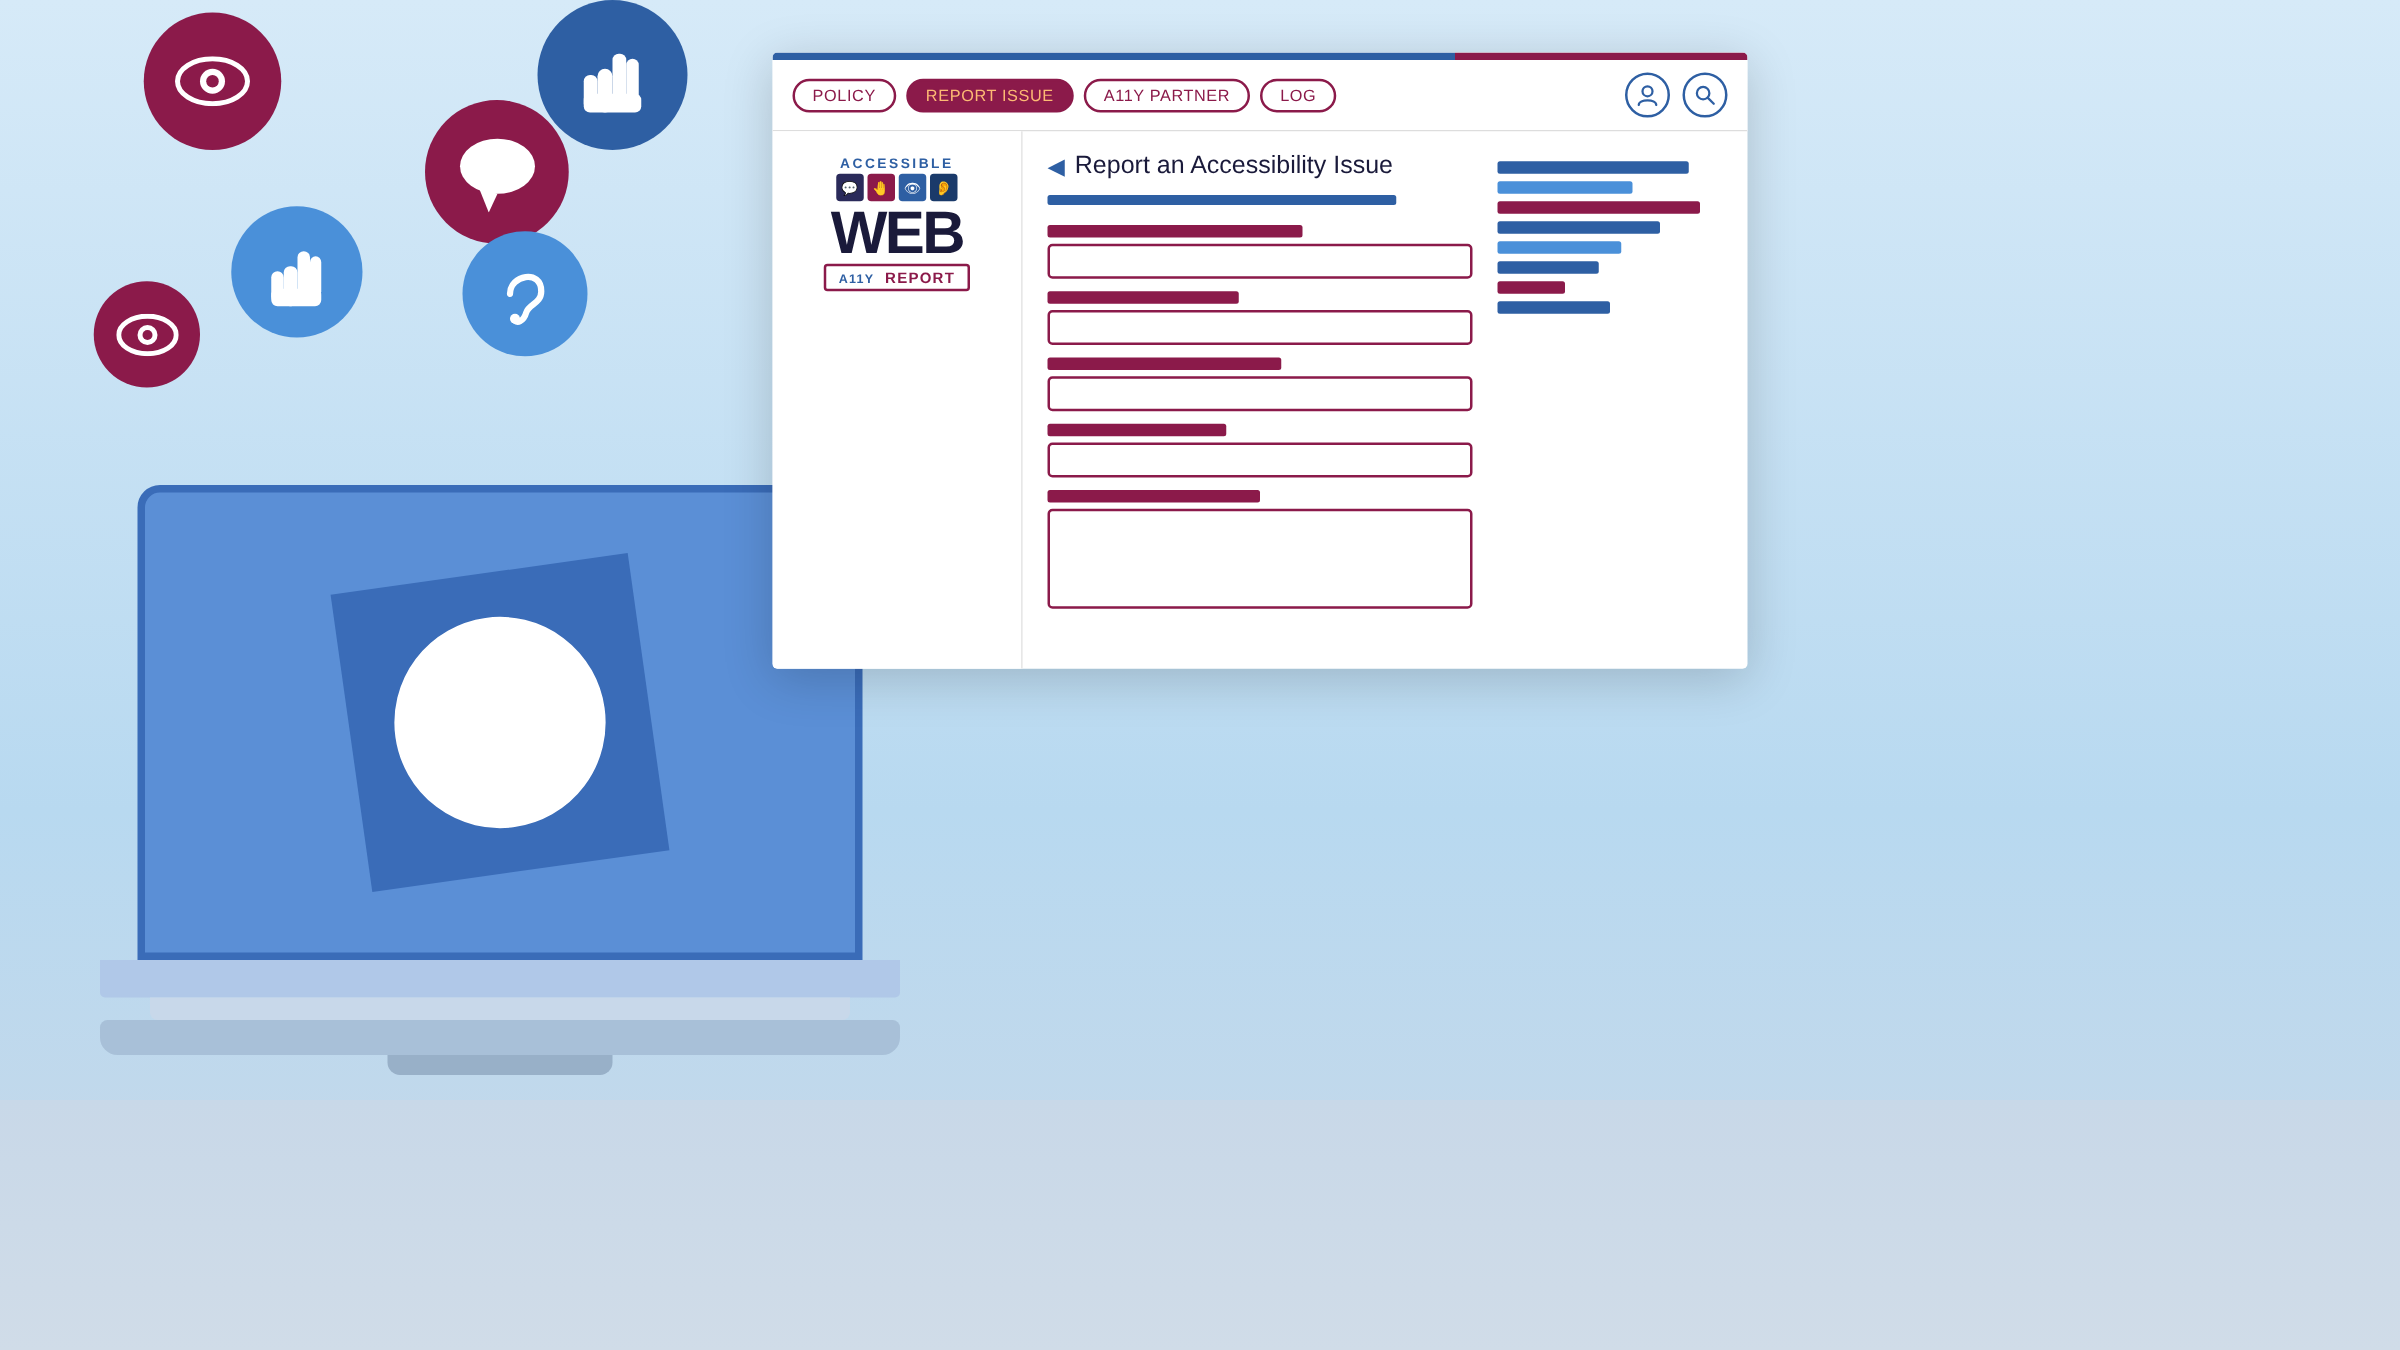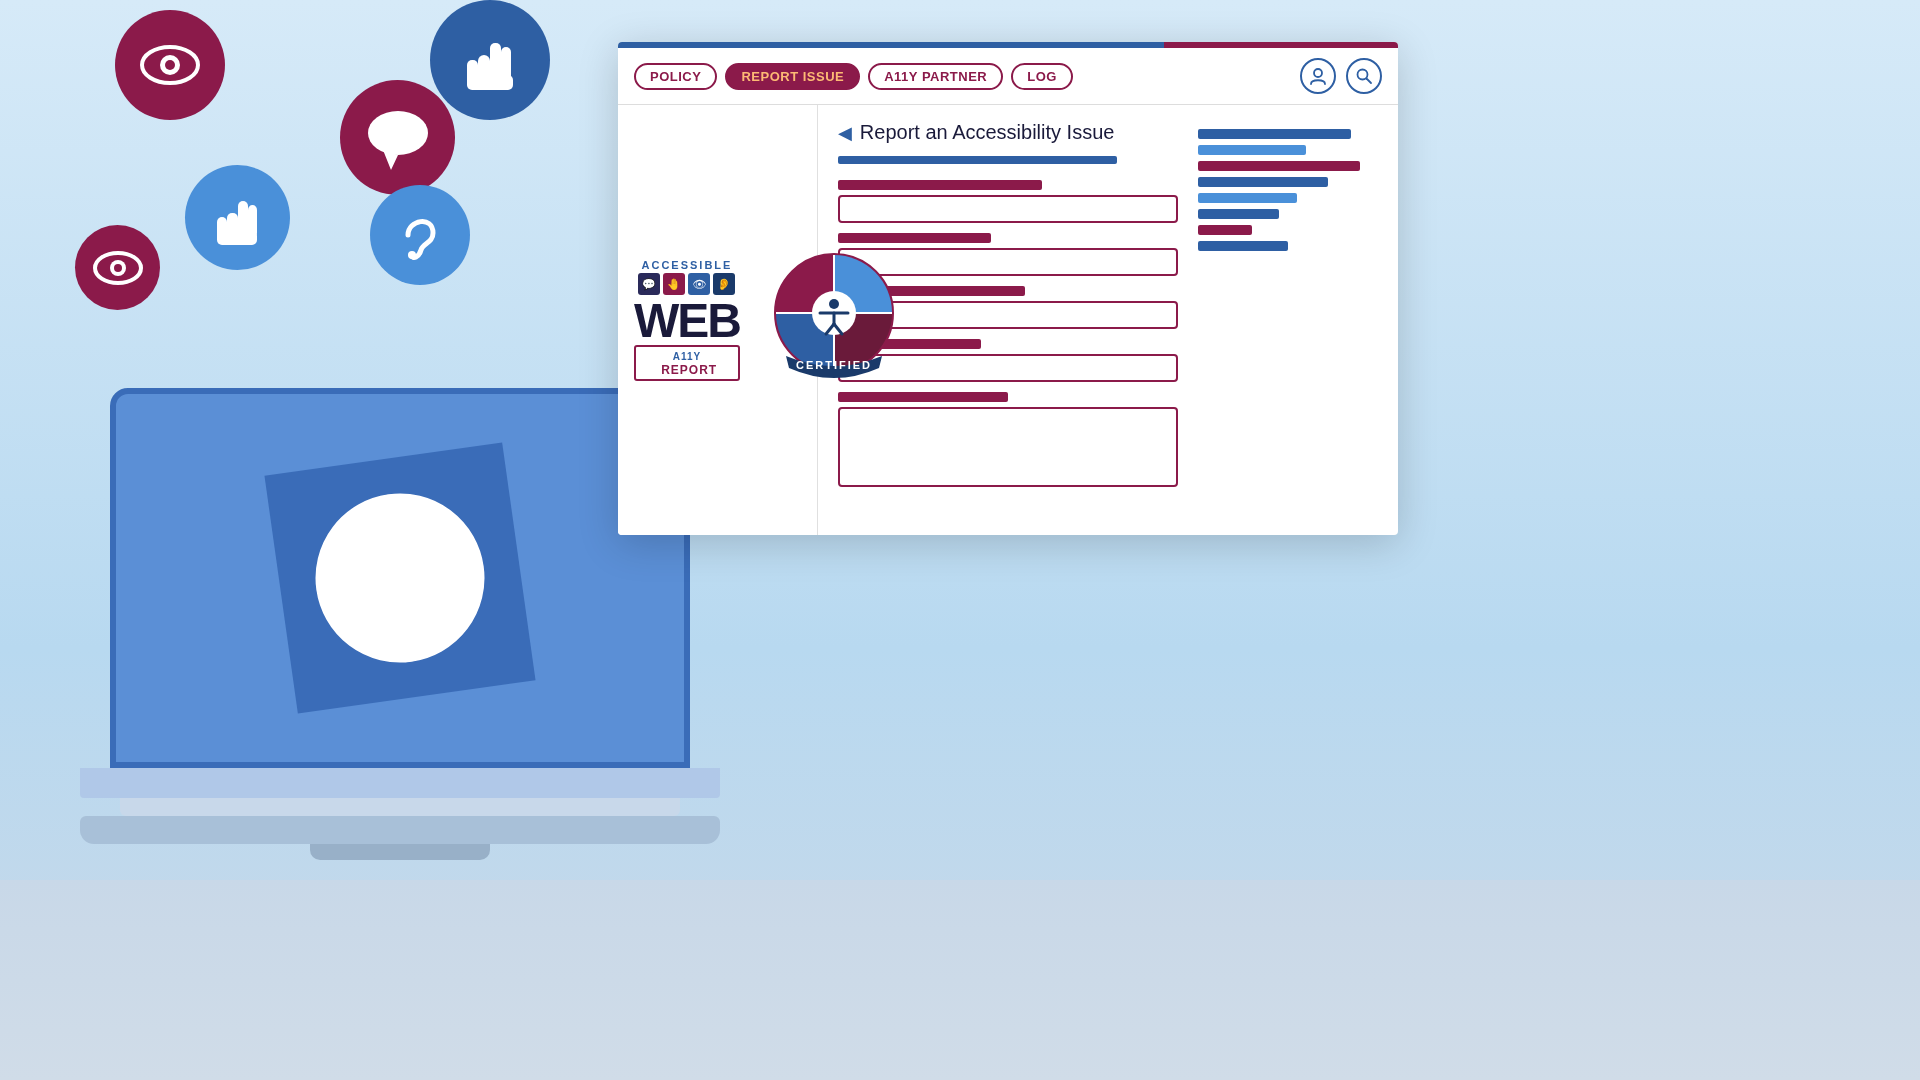--- a/index.html
+++ b/index.html
@@ -120,21 +120,21 @@
     }
     .nav-buttons {
       display: flex;
       gap: 8px;
     }
     .nav-btn {
       border: 2px solid #8b1a4a;
       border-radius: 20px;
       padding: 4px 14px;
       font-size: 13px;
-      font-weight: bold;
+      font-weight: normal;
       color: #8b1a4a;
       background: #fff;
       cursor: pointer;
       letter-spacing: 0.5px;
     }
     .nav-btn.active {
       background: #8b1a4a;
       color: #fdba74;
     }
     .nav-icons {
@@ -160,21 +160,21 @@
       min-height: 430px;
     }
 
     
     .browser-sidebar {
       width: 200px;
       background: #fff;
       border-right: 1px solid #e0e0e0;
       padding: 20px 16px;
       display: flex;
-      flex-direction: row;
+      flex-direction: column;
       align-items: center;
       gap: 24px;
     }
 
     .aw-logo {
       text-align: center;
     }
     .aw-logo-top {
       font-size: 11px;
       font-weight: bold;
@@ -433,48 +433,20 @@
         </div>
         <div class="aw-logo-web">WEB</div>
         <div>
           <span class="aw-logo-partner">
             <span>A11Y</span>
             &nbsp;<strong>REPORT</strong>
           </span>
         </div>
       </div>
 
-      <div class="certified-badge">
-        <svg width="140" height="145" viewBox="0 0 140 145">
-
-          <circle cx="70" cy="65" r="58" fill="#1a3a6a" stroke="#8b1a4a" stroke-width="4"></circle>
-
-          <path d="M70,65 L12,65 A58,58 0 0,1 70,7 Z" fill="#8b1a4a"></path>
-
-          <path d="M70,65 L70,7 A58,58 0 0,1 128,65 Z" fill="#4a90d9"></path>
-
-          <path d="M70,65 L12,65 A58,58 0 0,0 70,123 Z" fill="#2e5fa3"></path>
-
-          <path d="M70,65 L70,123 A58,58 0 0,0 128,65 Z" fill="#6a1a3a"></path>
-
-          <line x1="12" y1="65" x2="128" y2="65" stroke="white" stroke-width="2"></line>
-          <line x1="70" y1="7" x2="70" y2="123" stroke="white" stroke-width="2"></line>
-
-          <circle cx="70" cy="65" r="22" fill="white"></circle>
-
-          <circle cx="70" cy="56" r="5" fill="#1a3a6a"></circle>
-          <line x1="56" y1="65" x2="84" y2="65" stroke="#1a3a6a" stroke-width="3" stroke-linecap="round"></line>
-          <line x1="70" y1="65" x2="70" y2="76" stroke="#1a3a6a" stroke-width="3" stroke-linecap="round"></line>
-          <line x1="70" y1="76" x2="62" y2="86" stroke="#1a3a6a" stroke-width="3" stroke-linecap="round"></line>
-          <line x1="70" y1="76" x2="78" y2="86" stroke="#1a3a6a" stroke-width="3" stroke-linecap="round"></line>
-
-          <path d="M22,108 Q70,128 118,108 L115,120 Q70,140 25,120 Z" fill="#1a3a6a"></path>
-          <text x="70" y="121" text-anchor="middle" font-size="11" font-weight="bold" fill="white" letter-spacing="2">CERTIFIED</text>
-        </svg>
-      </div>
     </div>
 
     <div class="browser-main">
       <div class="form-panel">
 
         <div class="page-heading">
           <span class="back-arrow">◀</span>
           <span class="page-title-text">Report an Accessibility Issue</span>
         </div>
 

